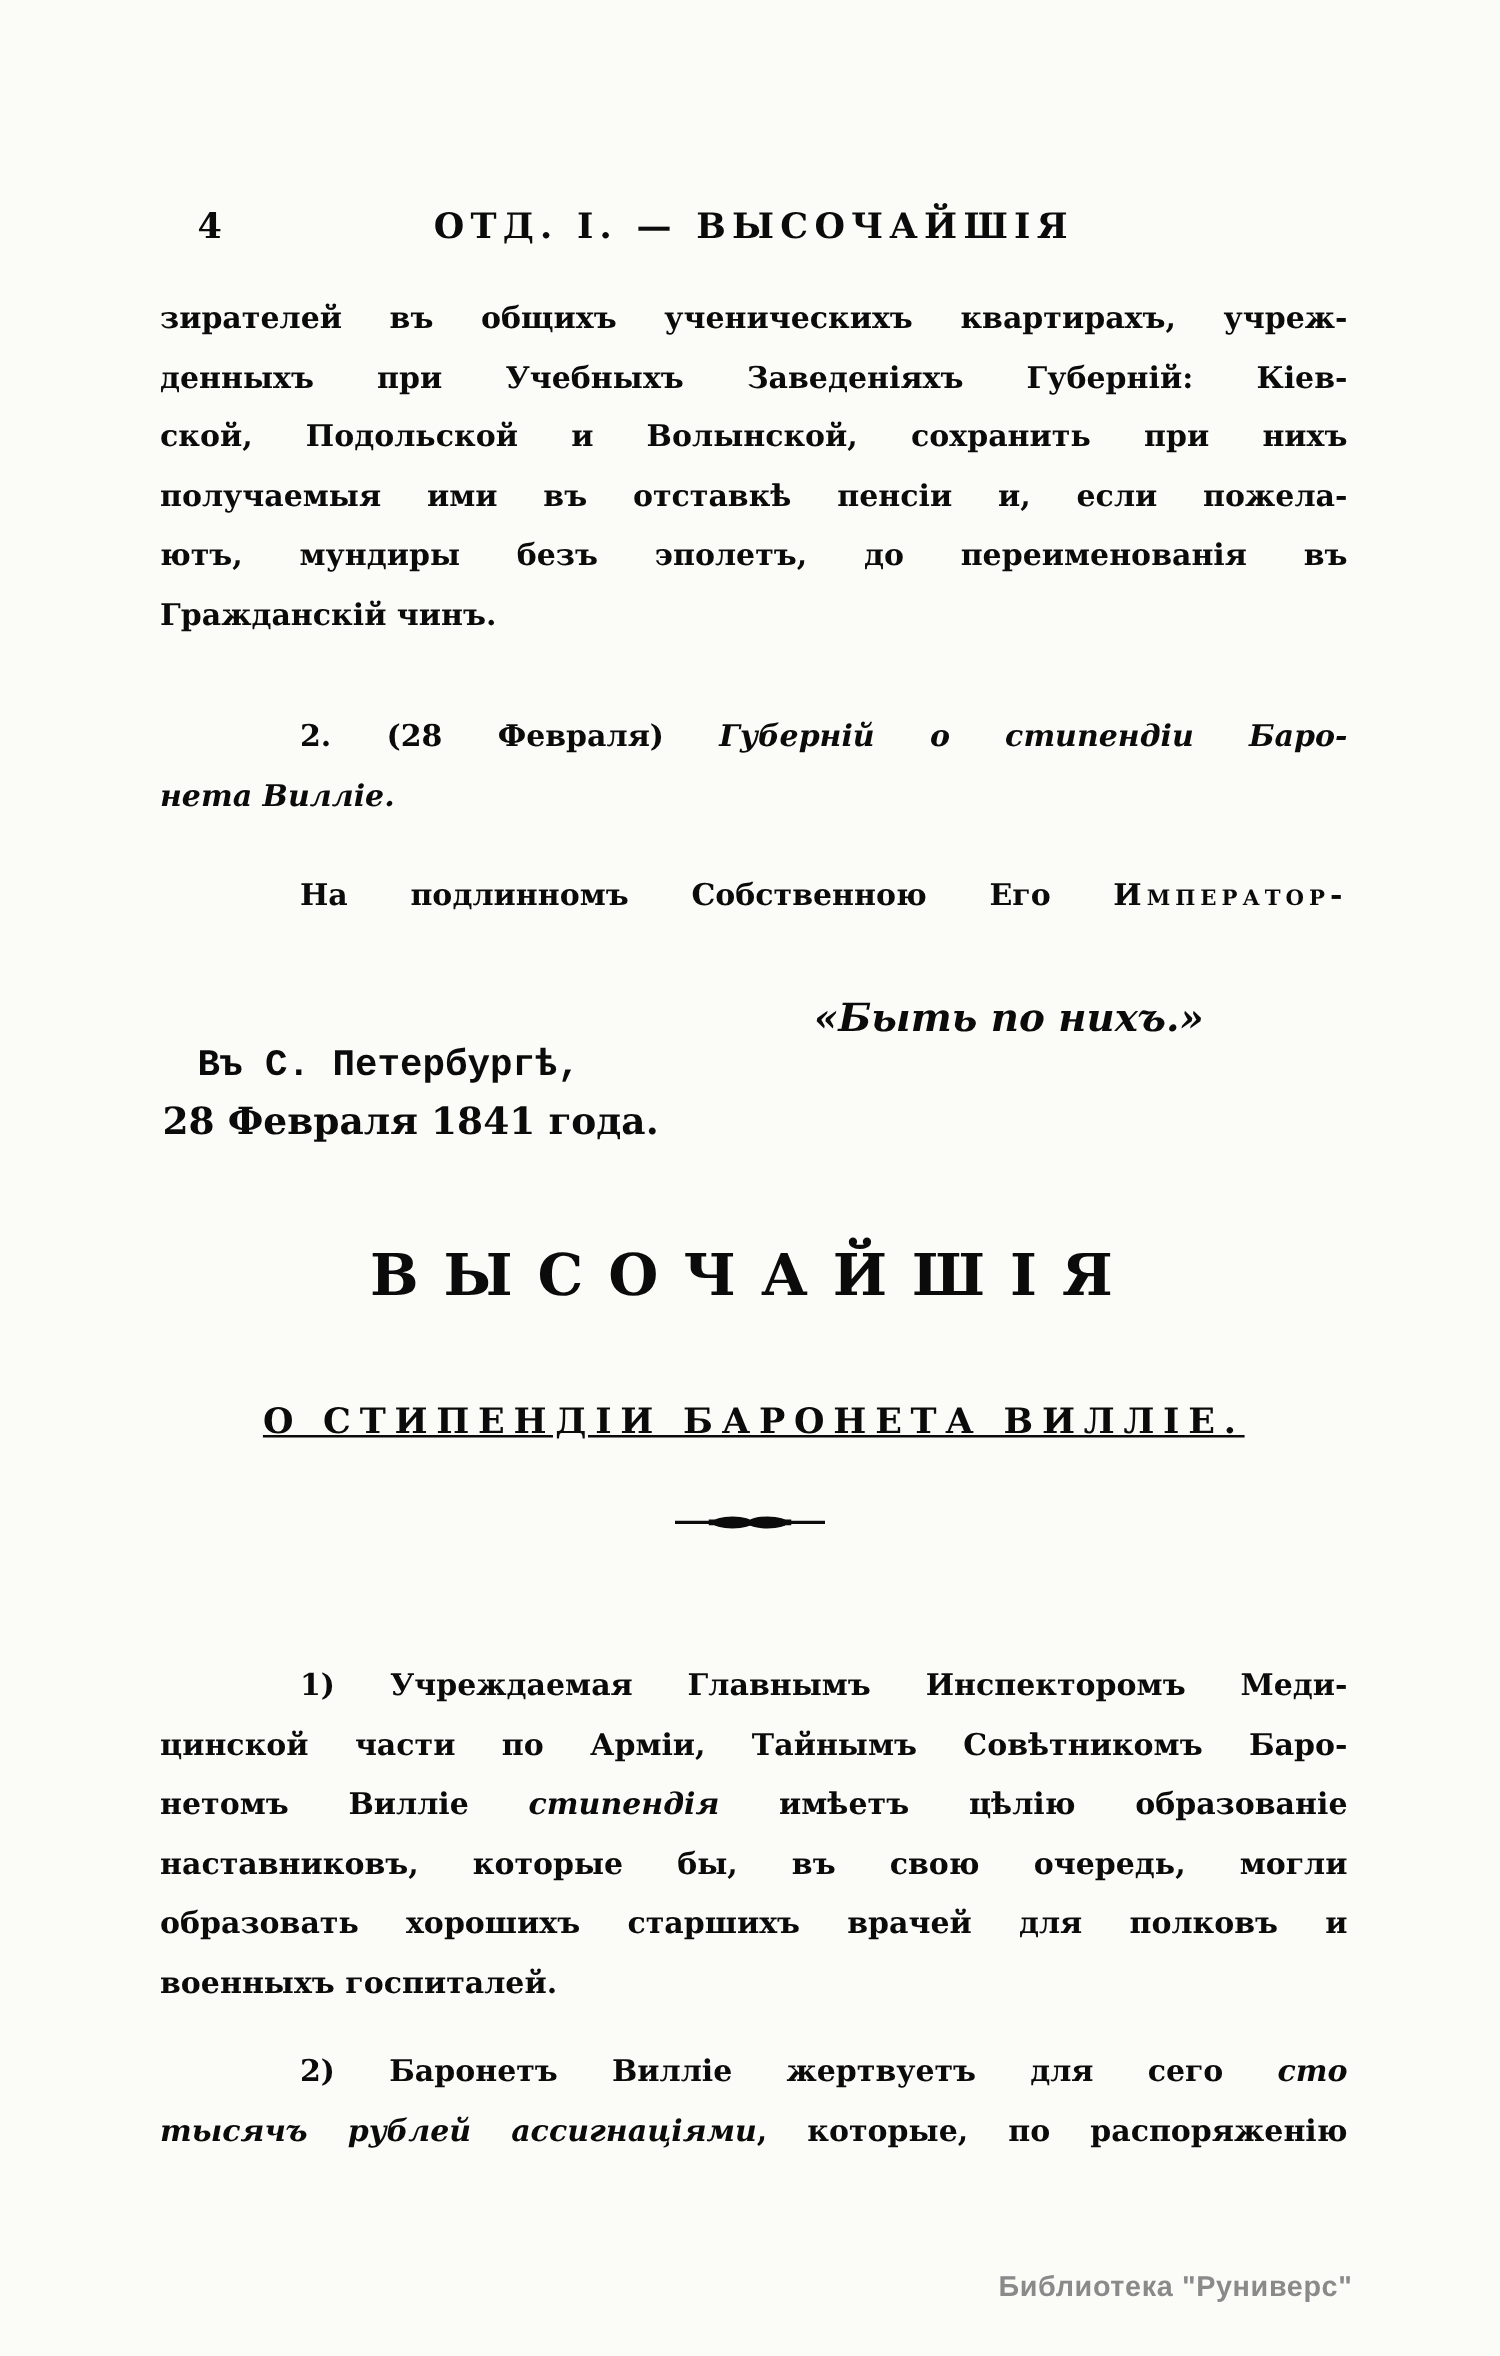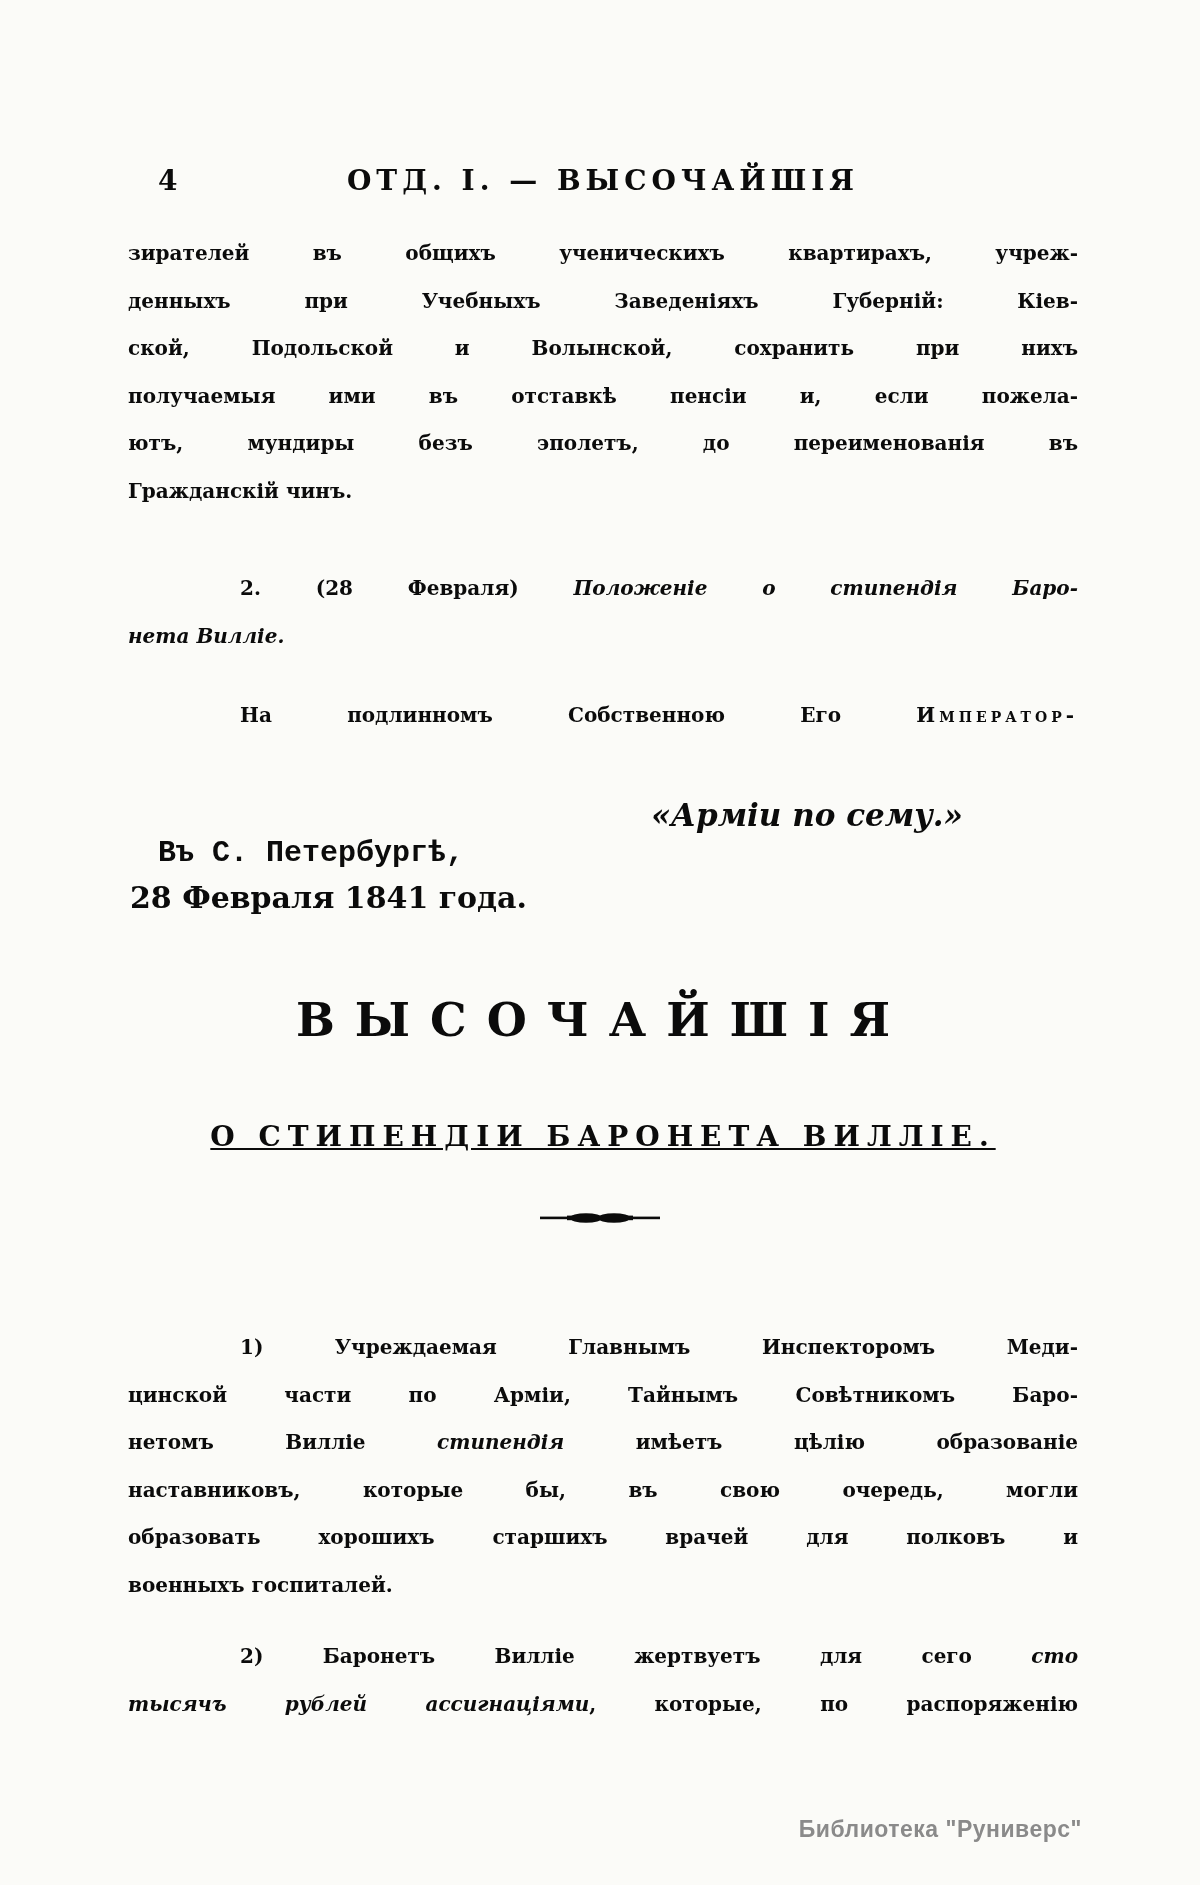--- a/index.html
+++ b/index.html
@@ -26,21 +26,21 @@
     white-space: nowrap;
   }
   .pageno {
     left: 158px;
     top: 164px;
     font-size: 28px;
     line-height: 34px;
   }
 
   .textblock .line {
-    font-size: 20px;
+    font-size: 24px;
     line-height: 47.5px;
     text-align: justify;
     text-align-last: justify;
     white-space: normal;
   }
   .textblock .line.last { text-align-last: left; }
   .textblock .line.ind { text-indent: 112px; }
 
   .it { font-style: italic; }
   .sc { font-variant: small-caps; letter-spacing: 4px; }
@@ -106,29 +106,29 @@
   <div class="abs content textblock para1">
       <div class="line"><span>зирателей въ общихъ ученическихъ квартирахъ, учреж-</span></div>
       <div class="line"><span>денныхъ при Учебныхъ Заведеніяхъ Губерній: Кіев-</span></div>
       <div class="line"><span>ской, Подольской и Волынской, сохранить при нихъ</span></div>
       <div class="line"><span>получаемыя ими въ отставкѣ пенсіи и, если пожела-</span></div>
       <div class="line"><span>ютъ, мундиры безъ эполетъ, до переименованія въ</span></div>
       <div class="line last"><span>Гражданскій чинъ.</span></div>
     </div>
 
   <div class="abs content textblock entry2">
-      <div class="line ind"><span>2. (28 Февраля) </span><span class="it">Положеніе о стипендія Баро-</span></div>
+      <div class="line ind"><span>2. (28 Февраля) </span><span class="it">Губерній о стипендіи Баро-</span></div>
       <div class="line last"><span class="it">нета Вилліе.</span></div>
     </div>
 
   <div class="abs content textblock rescript">
       <div class="line ind"><span>На подлинномъ Собственною Его </span><span class="sc">Император-</span></div>
     </div>
 
-  <div class="abs content motto">«Арміи по сему.»</div>
+  <div class="abs content motto">«Быть по нихъ.»</div>
 
   <div class="abs content place">Въ С. Петербургѣ,</div>
 
   <div class="abs content dateline">28 Февраля 1841 года.</div>
 
   <div class="abs content title">ВЫСОЧАЙШІЯ</div>
 
   <div class="abs content subtitle">О СТИПЕНДІИ БАРОНЕТА ВИЛЛІЕ.</div>
 
   <div class="abs divider">

